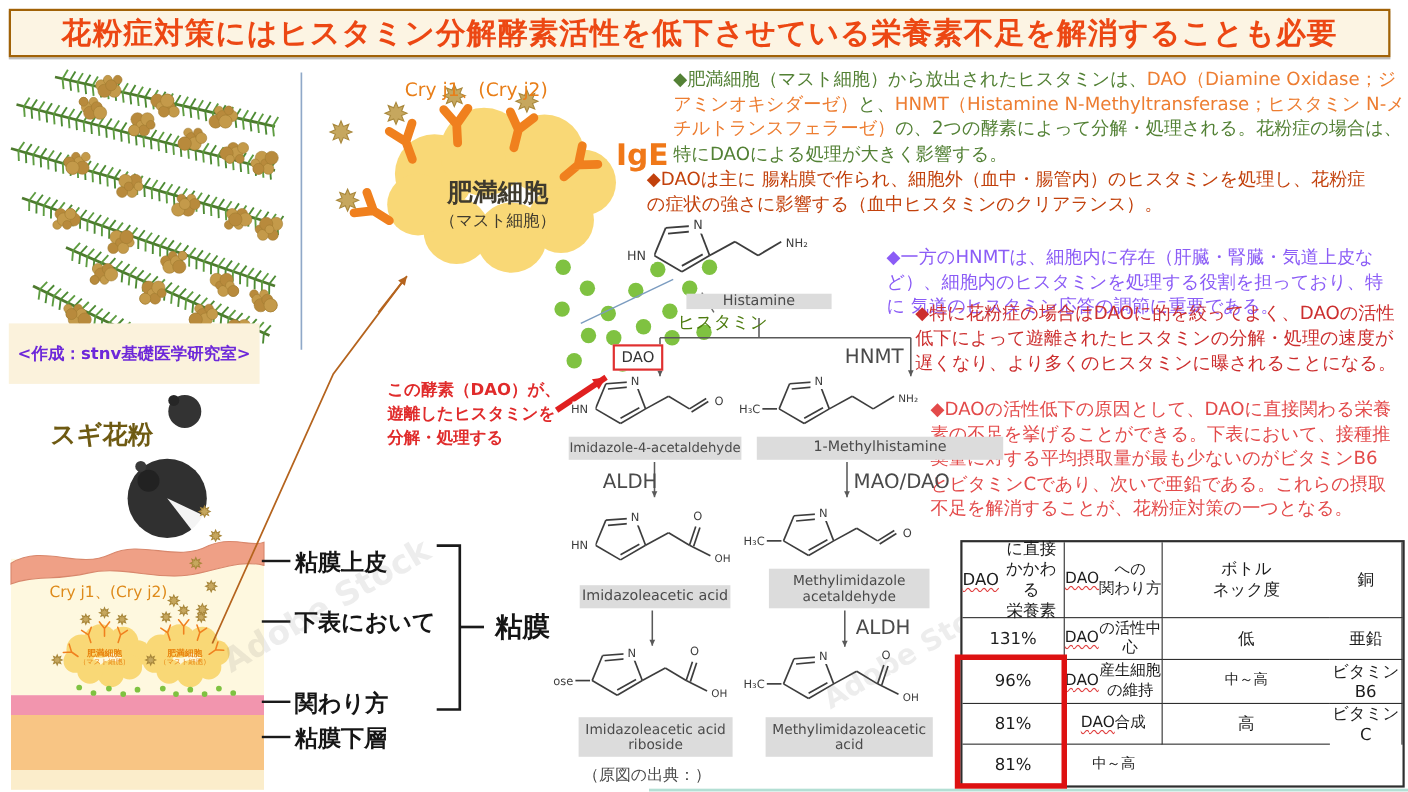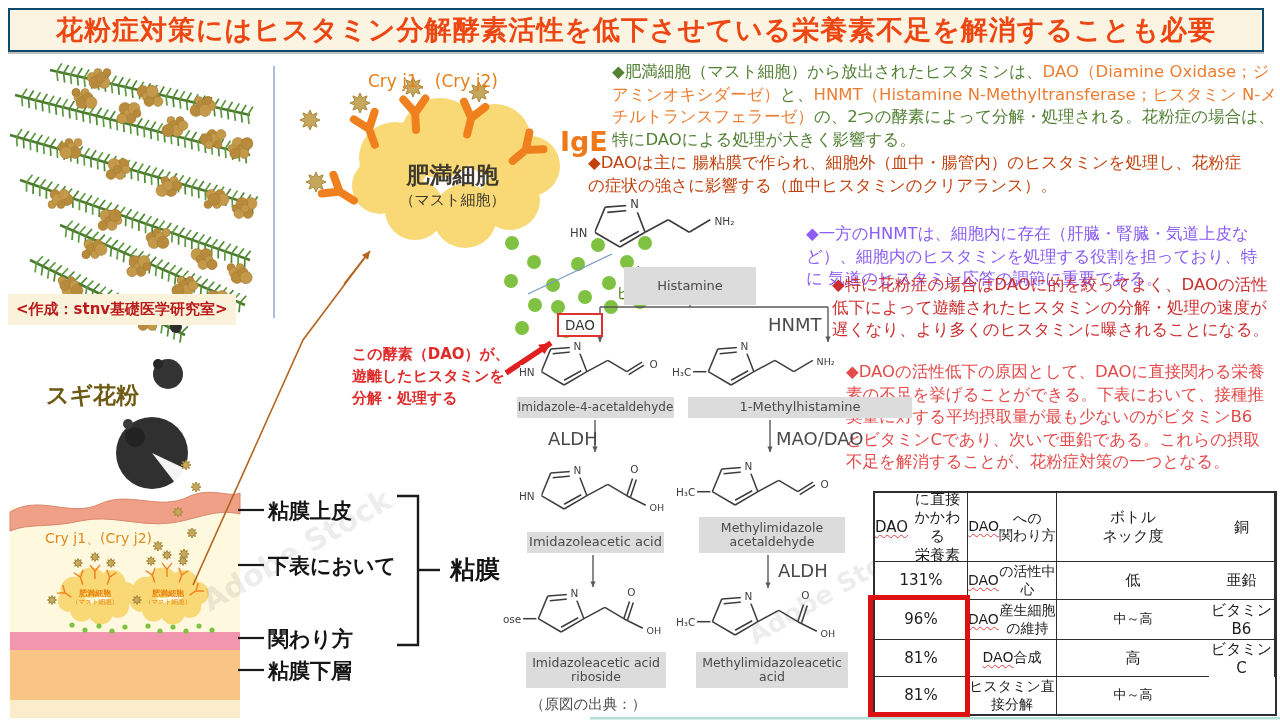--- a/index.html
+++ b/index.html
@@ -1,21 +1,21 @@
 <!DOCTYPE html>
 <html><head>
 <meta charset="utf-8">
 <style>
   html,body{margin:0;padding:0;}
   body{width:1280px;height:720px;position:relative;background:#fff;overflow:hidden;
        font-family:"DejaVu Sans","Liberation Sans",sans-serif;}
   #gfx{position:absolute;left:0;top:0;z-index:1;}
   .txt{position:absolute;z-index:2;}
   .title-banner{left:8px;top:8px;width:1252px;height:40px;background:#FCF4E3;
-    border:2px solid #0c4a6e;box-shadow:0 2px 0 rgba(0,0,0,.25);
+    border:2px solid #a16207;box-shadow:0 2px 0 rgba(0,0,0,.25);
     display:flex;align-items:center;justify-content:center;
     color:#EC4713;font-size:27px;font-weight:bold;letter-spacing:1px;white-space:nowrap;}
   .bullet{line-height:22.5px;font-size:16.5px;font-weight:normal;text-align:left;}
   .gbox{background:#DCDCDC;color:#4A4A4A;display:flex;align-items:center;justify-content:center;
     text-align:center;font-size:12.5px;line-height:1.12;white-space:pre-line;z-index:2;position:absolute;}
   .enz{color:#4A4A4A;font-size:18px;z-index:2;position:absolute;}
   .layer-label{color:#151515;font-weight:bold;font-size:21px;white-space:nowrap;}
   #tbl{left:873px;top:491px;display:grid;grid-template-columns:93px 89px 152px 66px;
     grid-template-rows:69px 38px 40px 37px 37px;border:2px solid #2E2E2E;background:#fff;z-index:2;position:absolute;}
   .cell{border-right:1.5px solid #2E2E2E;border-bottom:1.5px solid #2E2E2E;
@@ -867,21 +867,21 @@
   </svg>
 
 <div class="txt title-banner">花粉症対策にはヒスタミン分解酵素活性を低下させている栄養素不足を解消することも必要</div>
 
 <div class="txt bullet" id="bullet-0" style="left: 612px; top: 61px; width: 666px; color: rgb(83, 129, 53);"><span style="color: rgb(83, 129, 53);">◆肥満細胞（マスト細胞）から放出されたヒスタミンは、</span><span style="color: rgb(237, 125, 49);">DAO（Diamine Oxidase；ジアミンオキシダーゼ）</span><span style="color: rgb(83, 129, 53);">と、</span><span style="color: rgb(237, 125, 49);">HNMT（Histamine N-Methyltransferase；ヒスタミン N-メチルトランスフェラーゼ）</span><span style="color: rgb(83, 129, 53);">の、2つの酵素によって分解・処理される。花粉症の場合は、特にDAOによる処理が大きく影響する。</span></div>
 <div class="txt bullet" id="bullet-1" style="left: 588px; top: 152px; width: 666px; color: #c2410c;"><span>◆DAOは主に 腸粘膜で作られ、細胞外（血中・腸管内）のヒスタミンを処理し、花粉症の症状の強さに影響する（血中ヒスタミンのクリアランス）。</span></div>
 <div class="txt bullet" id="bullet-2" style="left: 806px; top: 223px; width: 466px; color: #8b5cf6;"><span>◆一方のHNMTは、細胞内に存在（肝臓・腎臓・気道上皮など）、細胞内のヒスタミンを処理する役割を担っており、特に 気道のヒスタミン応答の調節に重要である。</span></div>
 <div class="txt bullet" id="bullet-3" style="left: 832px; top: 274px; width: 442px; color: rgb(204, 46, 46);"><span>◆特に花粉症の場合はDAOに的を絞ってよく、DAOの活性低下によって遊離されたヒスタミンの分解・処理の速度が遅くなり、より多くのヒスタミンに曝されることになる。</span></div>
 <div class="txt bullet" id="bullet-4" style="left: 846px; top: 361px; width: 420px; color: rgb(227, 74, 74);"><span>◆DAOの活性低下の原因として、DAOに直接関わる栄養素の不足を挙げることができる。下表において、接種推奨量に対する平均摂取量が最も少ないのがビタミンB6とビタミンCであり、次いで亜鉛である。これらの摂取不足を解消することが、花粉症対策の一つとなる。</span></div>
 
-<div class="txt" style="left:8px;top:294px;background:#FBF2DC;padding:6px 8px;font-size:15px;font-weight:bold;color:#b91c1c;">&lt;作成：stnv基礎医学研究室&gt;</div>
+<div class="txt" style="left:8px;top:294px;background:#FBF2DC;padding:18px 8px;font-size:15px;font-weight:bold;color:#6d28d9;">&lt;作成：stnv基礎医学研究室&gt;</div>
 <div class="txt" style="left:46px;top:380px;font-size:23px;font-weight:bold;color:#6E5A12;">スギ花粉</div>
 
 <div class="txt" style="left:368px;top:70px;font-size:17px;color:#E87E18;">Cry j1、(Cry j2)</div>
 <div class="txt" style="left:560px;top:126px;font-size:27px;font-weight:bold;color:#F07818;">IgE</div>
 <div class="txt" style="left:375px;top:160px;width:155px;text-align:center;">
   <div style="font-size:23px;font-weight:bold;color:#3F3A2E;">肥満細胞</div>
   <div style="font-size:15px;color:#3F3A2E;">（マスト細胞）</div>
 </div>
 <div class="txt" style="left:616px;top:283px;font-size:16px;color:#4d7c0f;">ヒスタミン</div>
 <div class="txt pre" style="left:316px;top:344px;width:215px;font-size:15px;font-weight:bold;color:#E02B2B;line-height:1.45;margin-left:36px;">この酵素（DAO）が、
@@ -896,21 +896,21 @@
 <div class="txt" style="left:133px;top:589px;width:70px;text-align:center;color:#E8820C;line-height:1.2;">
   <div style="font-size:8px;font-weight:bold;">肥満細胞</div>
   <div style="font-size:6.5px;">（マスト細胞）</div>
 </div>
 <div class="txt layer-label" style="left:268px;top:497px;">粘膜上皮</div>
 <div class="txt layer-label" style="left:268px;top:552px;">下表において</div>
 <div class="txt layer-label" style="left:268px;top:625px;">関わり方</div>
 <div class="txt layer-label" style="left:268px;top:657px;">粘膜下層</div>
 <div class="txt layer-label" style="left:450px;top:553px;font-size:25px;">粘膜</div>
 
-<div class="gbox" style="left:624px;top:267px;width:132px;height:38px;font-size:13px;">Histamine</div>
+<div class="gbox" style="left:624px;top:267px;width:132px;height:14px;font-size:13px;">Histamine</div>
 <div class="enz" style="left:557px;top:313px;width:42px;height:20px;border:2px solid #E03030;background:#fff;display:flex;align-items:center;justify-content:center;font-size:13.5px;color:#333;">DAO</div>
 <div class="enz" style="left:768px;top:314px;">HNMT</div>
 <div class="gbox" style="left:517px;top:397px;width:157px;height:21px;font-size:12px;">Imidazole-4-acetaldehyde</div>
 <div class="gbox" style="left:688px;top:397px;width:224px;height:21px;font-size:13px;text-align:center;">1-Methylhistamine</div>
 <div class="enz" style="left:548px;top:428px;">ALDH</div>
 <div class="enz" style="left:776px;top:428px;">MAO/DAO</div>
 <div class="gbox" style="left:527px;top:532px;width:137px;height:21px;font-size:13px;">Imidazoleacetic acid</div>
 <div class="gbox" style="left:699px;top:517px;width:146px;height:36px;">Methylimidazole
 acetaldehyde</div>
 <div class="enz" style="left:778px;top:560px;">ALDH</div>
@@ -931,16 +931,15 @@
     <div class="cell">亜鉛</div>
     <div class="cell">96%</div>
     <div class="cell c3"><span class="sq">DAO</span> 産生細胞の維持</div>
     <div class="cell last-col small">中～高</div>
     <div class="cell">ビタミンB6</div>
     <div class="cell">81%</div>
     <div class="cell c3"><span class="sq">DAO</span> 合成</div>
     <div class="cell last-col">高</div>
     <div class="cell last-row">ビタミンC</div>
     <div class="cell last-row">81%</div>
-    <div class="cell last-row c3">ヒスタミン直接分解</div>
     <div class="cell last-col last-row small">中～高</div>
   </div>
 <div id="red-hl"></div>
 
 </body></html>

